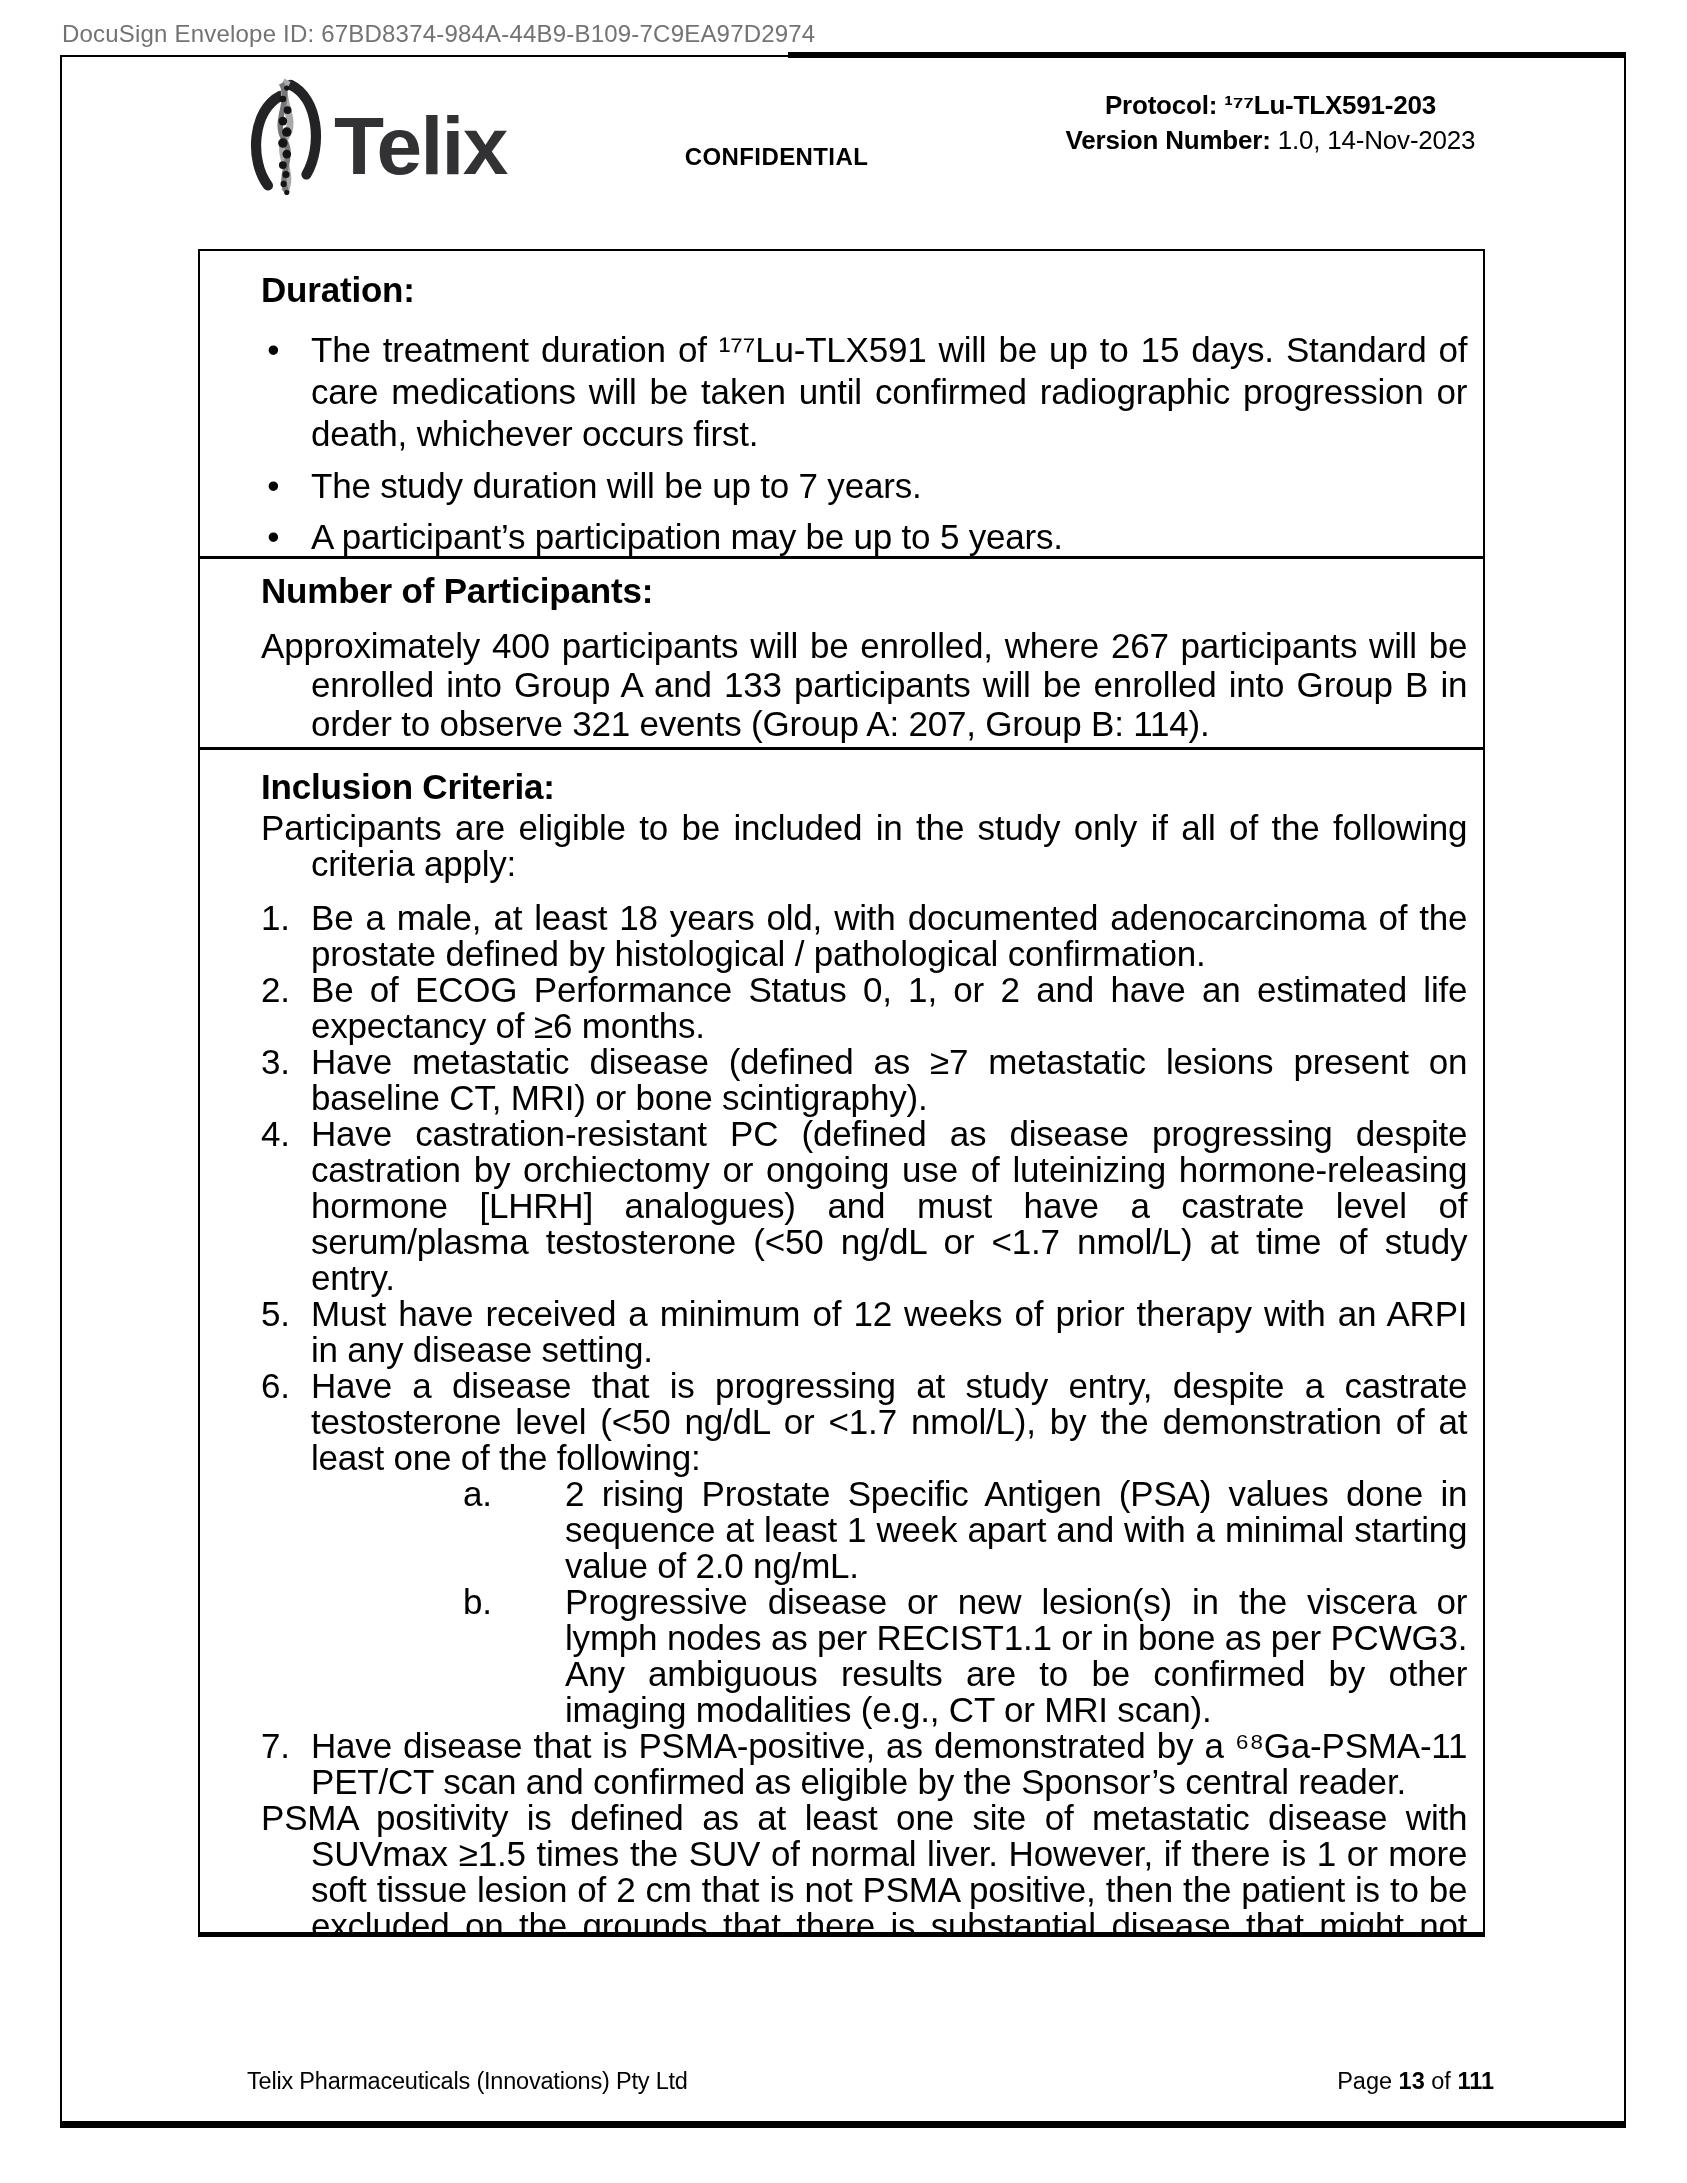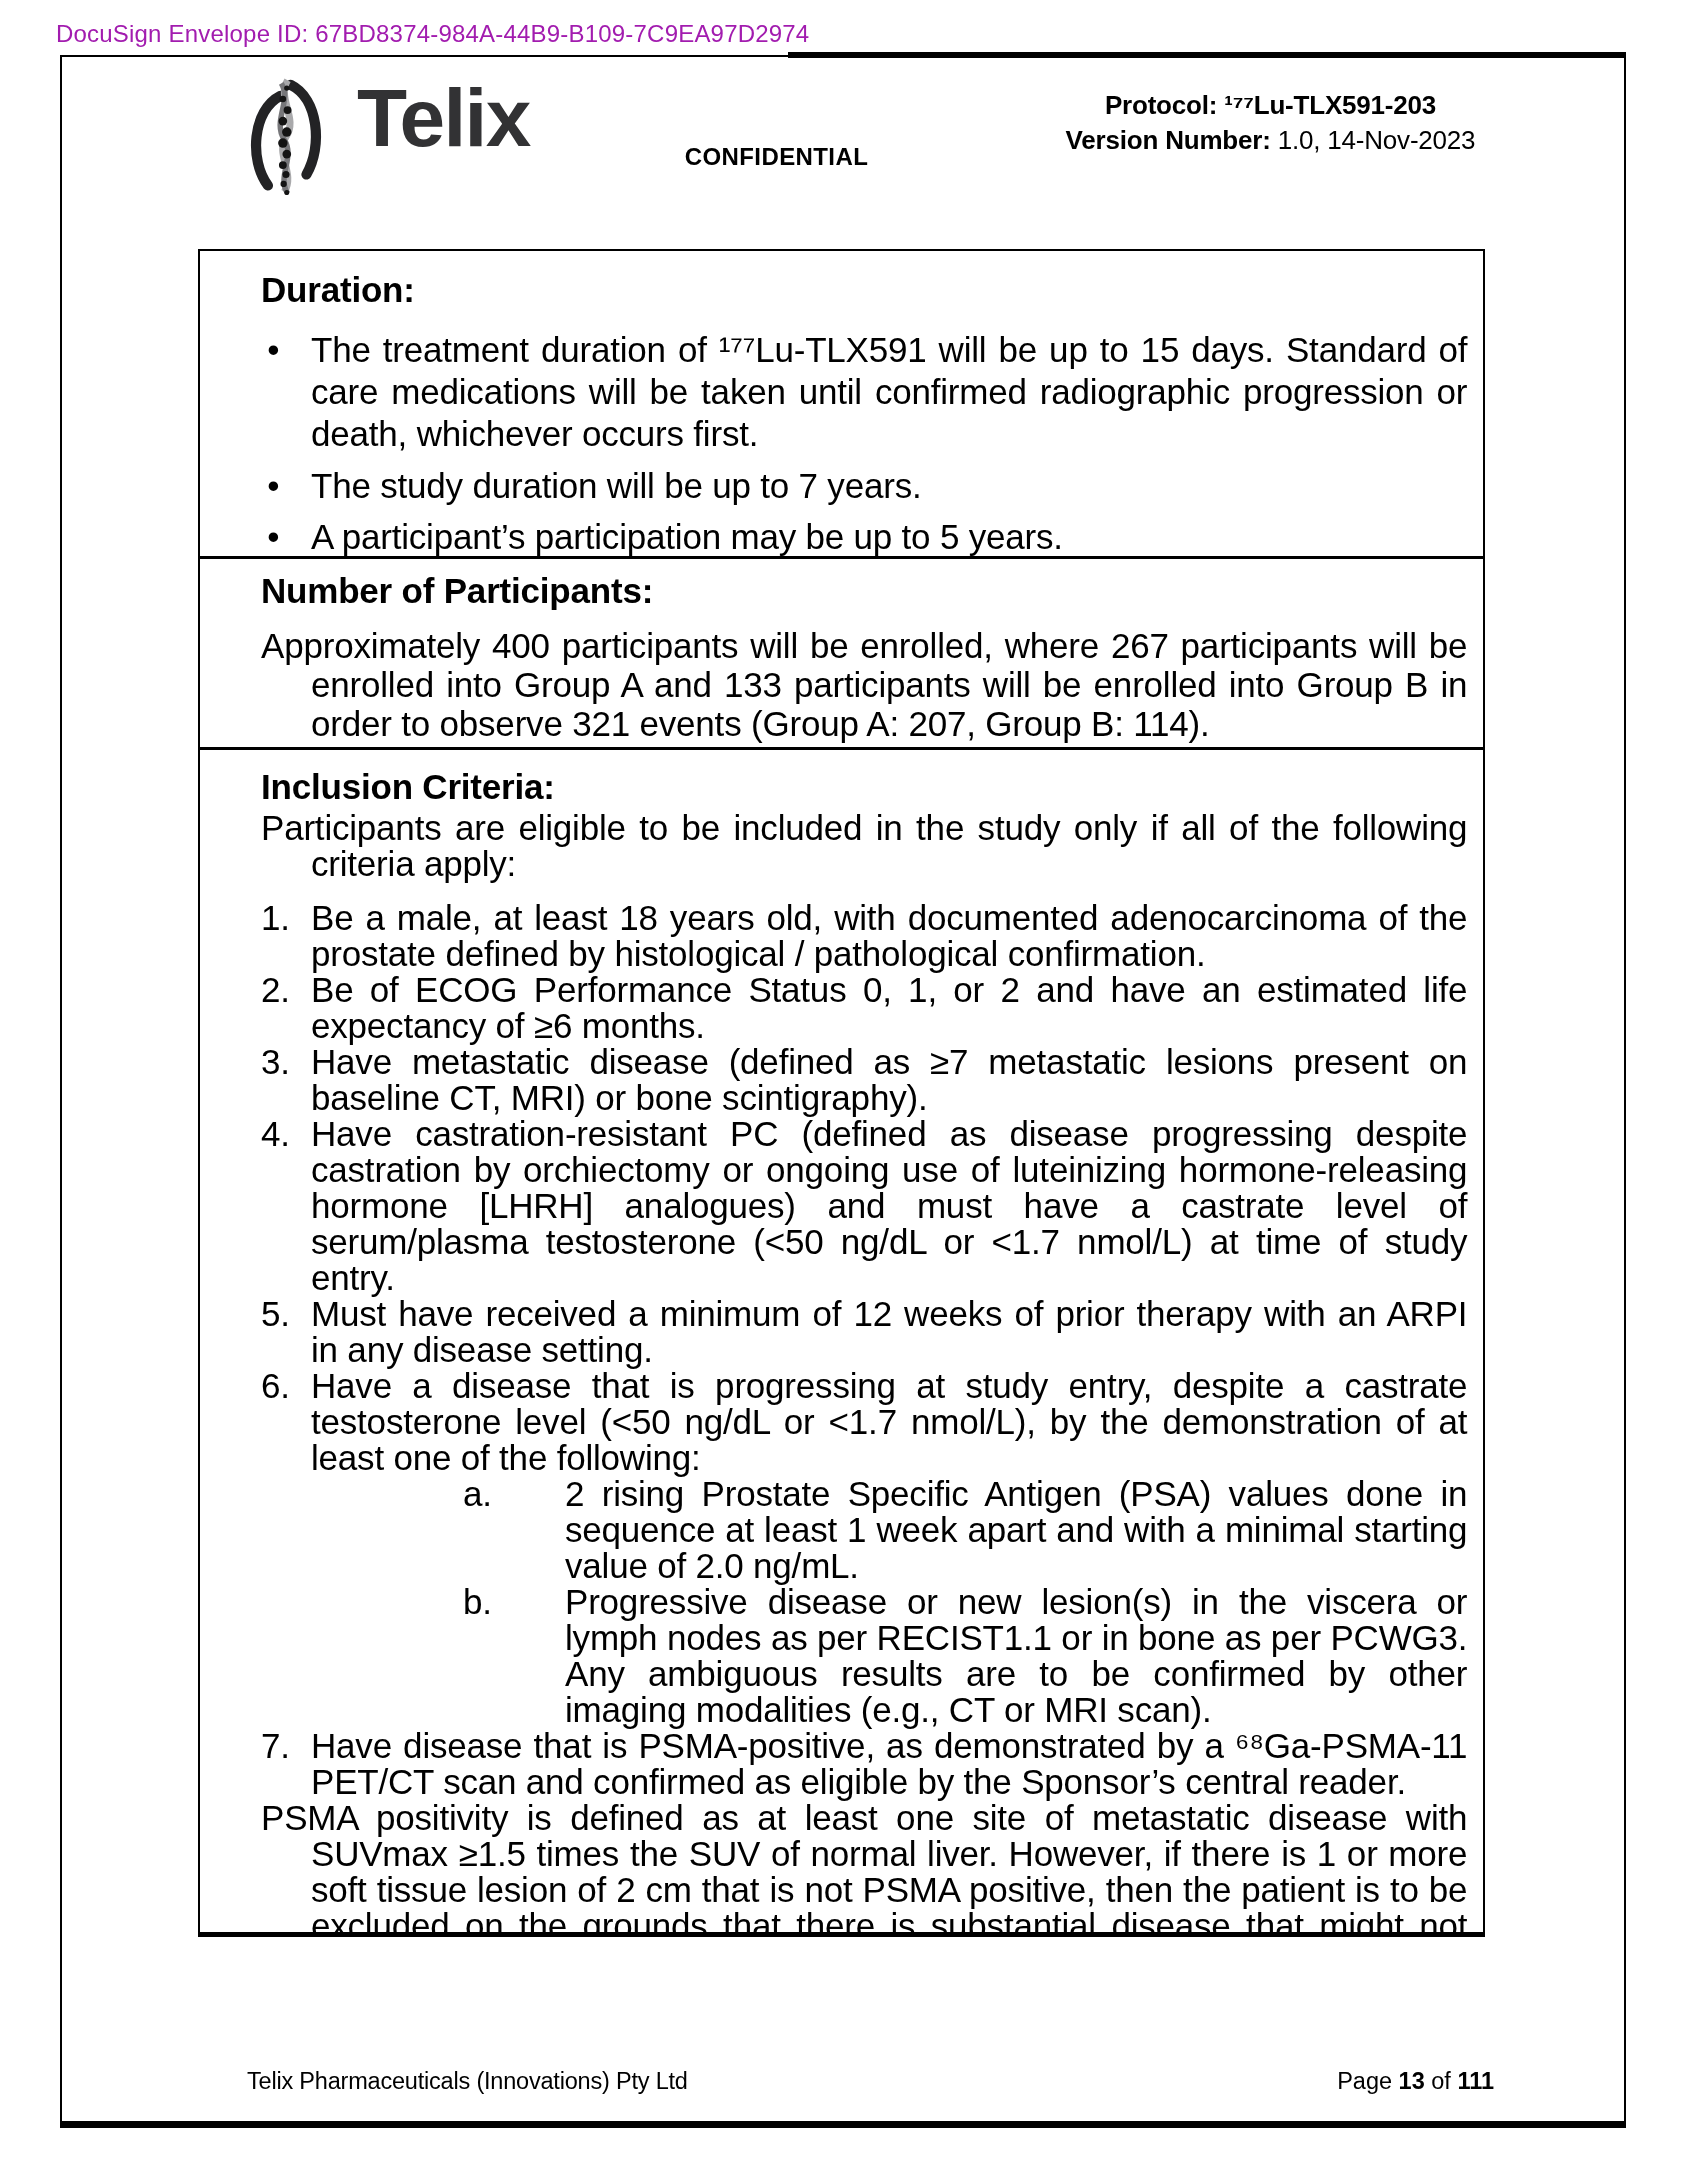--- a/index.html
+++ b/index.html
@@ -3,33 +3,33 @@
 <meta charset="utf-8">
 <style>
   html,body{margin:0;padding:0;}
   body{
     width:1687px;height:2183px;position:relative;background:#ffffff;
     font-family:"Liberation Sans", sans-serif;color:#000;overflow:hidden;
     -webkit-font-smoothing:antialiased;
   }
   
   .docusign-text{
-    position:absolute;left:56px;top:20.4px;font-size:24px;color:#a21caf;
+    position:absolute;left:62px;top:20.4px;font-size:24px;color:#737373;
     letter-spacing:0.2px;white-space:nowrap;
   }
   
   .page-frame{
     position:absolute;left:60px;top:55px;width:1566px;height:2073px;
     border:2.4px solid #000;border-bottom-width:7px;box-sizing:border-box;
   }
   .frame-top-thick{
     position:absolute;left:788px;top:52px;width:838px;height:6.3px;background:#000;
   }
   
-  .logo-wrap{position:absolute;left:242px;top:77px;display:flex;align-items:flex-start;gap:27px;}
+  .logo-wrap{position:absolute;left:242px;top:77px;display:flex;align-items:flex-end;gap:4px;}
   .logo-icon{width:88px;height:118px;}
   .wordmark{
     font-size:82px;font-weight:bold;color:#323234;letter-spacing:-1.6px;
     line-height:1;padding-bottom:7.8px;
   }
   .confidential{
     position:absolute;left:643px;top:143px;width:267px;text-align:center;
     font-size:24px;font-weight:bold;letter-spacing:0.4px;
   }
   .protocol-block{

